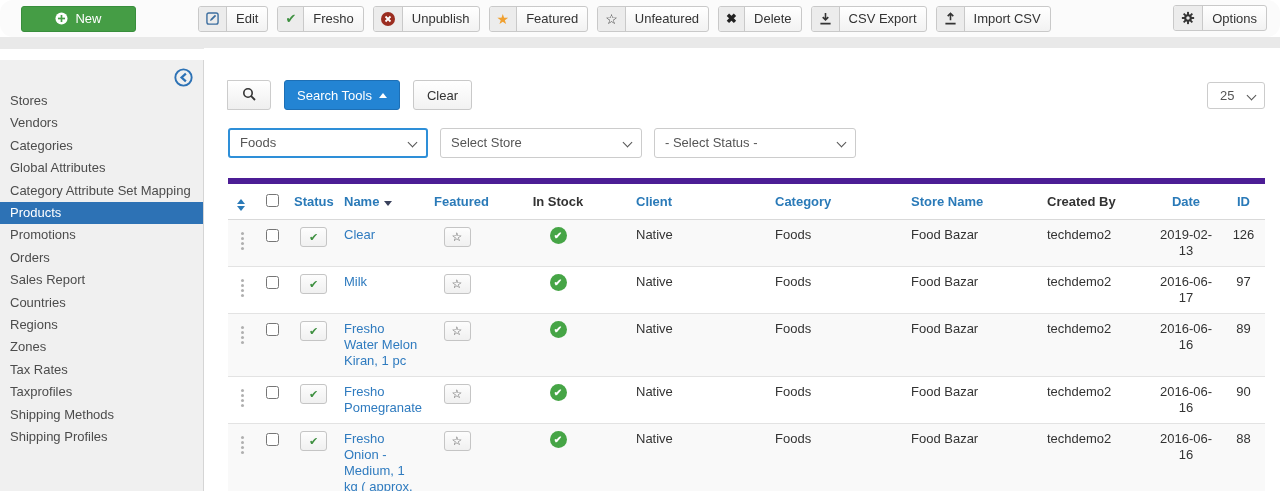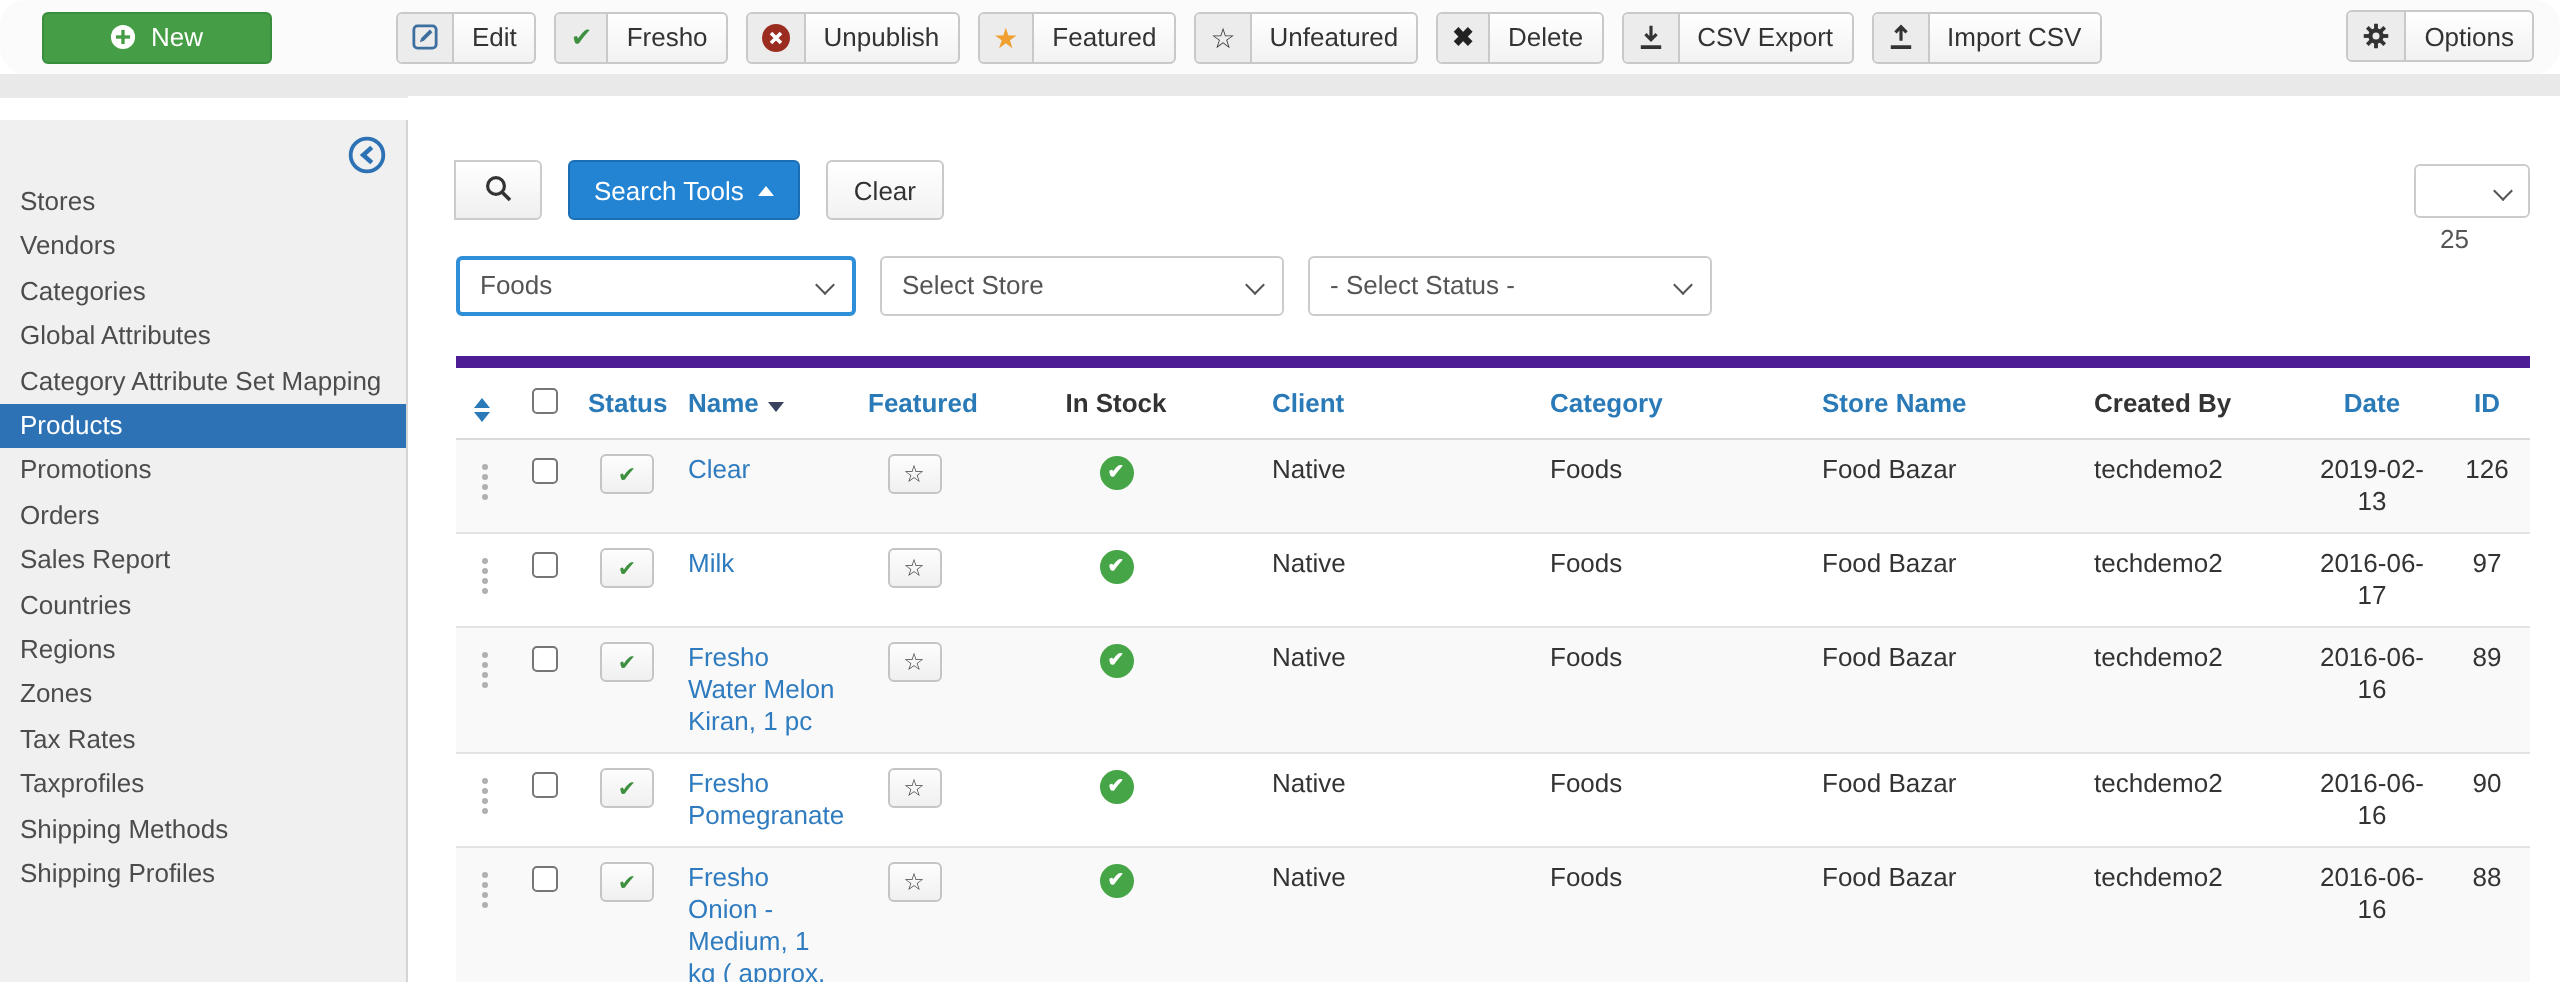--- a/index.html
+++ b/index.html
@@ -53,21 +53,21 @@
     background:linear-gradient(#fff,#f2f2f2); color:#333; font-family:inherit; font-size:13px;
     padding:0 13px; cursor:pointer; }
   .spacer { flex:1; }
 
   .fake-select { position:relative; border:1px solid #ccc; border-radius:3px; background:#fff;
     color:#555; cursor:pointer; }
   .fs-value { display:block; line-height:28px; padding:0 24px 0 10px; white-space:nowrap; overflow:hidden; }
   .chev { position:absolute; right:10px; top:10px; width:7px; height:7px;
     border-right:1.6px solid #555; border-bottom:1.6px solid #555; transform:rotate(45deg); }
   .page-size { width:58px; height:27px; margin-top:2px; }
-  .page-size .fs-value { line-height:25px; padding:0 18px 0 12px;margin-top:24px; }
+  .page-size .fs-value { line-height:25px; padding:0 18px 0 12px; }
   .page-size .chev { top:9px; right:9px; }
 
   .filter-row { display:flex; gap:12px; margin-top:18px; }
   .filter-select { width:200px; height:30px; }
   .filter-select:nth-child(2), .filter-select:nth-child(3) { width:202px; }
   .filter-select.focused { border:2px solid #2e8fd8; }
   .filter-select.focused .fs-value { line-height:26px; }
   .filter-select.focused .chev { top:9px; }
 
   

